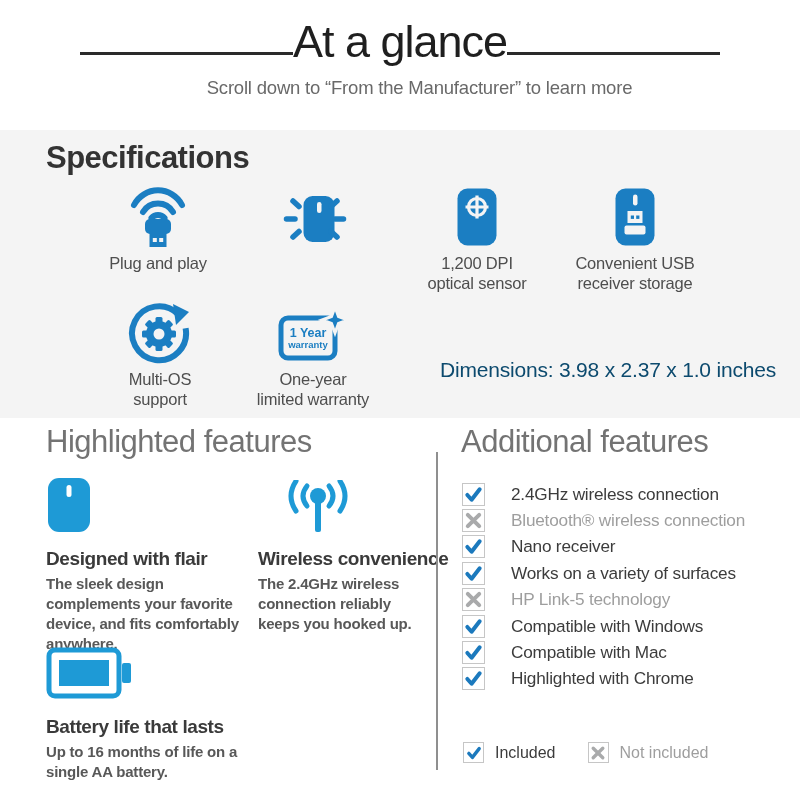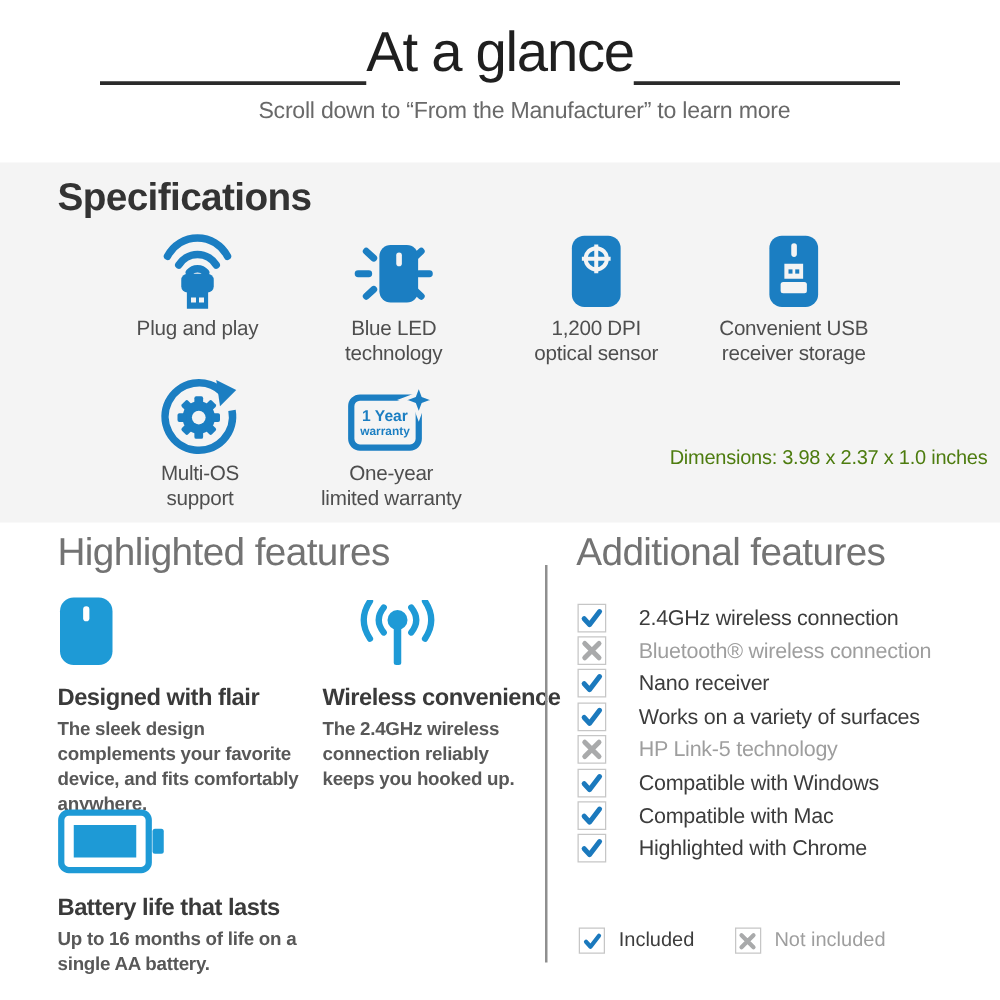--- a/index.html
+++ b/index.html
@@ -5,38 +5,38 @@
   :root{
     --spec-blue:#1b7ec2; --feat-blue:#1e9ad6; --check-blue:#1b79bd;
     --cross-gray:#a9aaab; --specs-bg:#f4f4f4;
   }
   *{margin:0;padding:0;box-sizing:border-box;}
   html,body{background:#fff;}
   body{font-family:"Liberation Sans",sans-serif;color:#3c3c3c;}
   .page{position:relative;width:800px;height:800px;background:#fff;overflow:hidden;}
 
   
-  .title-row{display:flex;align-items:flex-end;justify-content:center;padding-top:16px;}
+  .title-row{display:flex;align-items:center;justify-content:center;padding-top:16px;}
   .rule{width:213px;height:3px;background:#2a2a2a;margin-top:22px;}
   .page-title{font-size:45px;font-weight:400;color:#1f1f1f;letter-spacing:-1px;}
   .subtitle{text-align:center;margin-top:9px;font-size:18.5px;color:#696969;letter-spacing:-0.2px;margin-left:39px;}
 
   
   .specs{position:absolute;left:0;top:130px;width:800px;height:288px;background:var(--specs-bg,#f4f4f4);}
   .specs h2{position:absolute;left:46px;top:10px;font-size:31px;font-weight:700;color:#333;letter-spacing:-0.5px;}
   .spec-cell{position:absolute;width:160px;display:flex;flex-direction:column;align-items:center;}
   .cell-1{left:78px;top:48px;}  .cell-2{left:235px;top:48px;}
   .cell-3{left:397px;top:48px;} .cell-4{left:555px;top:48px;}
   .cell-5{left:80px;top:170px;} .cell-6{left:233px;top:170px;}
   .icon-box{display:flex;align-items:flex-end;justify-content:center;}
   .row1 .icon-box{height:70px;} .row2 .icon-box{height:64px;}
   .spec-icon svg{color:var(--spec-blue,#1b7ec2);display:block;}
   .feature-icon svg{color:var(--feat-blue,#1e9ad6);display:block;}
   .spec-label{margin-top:5px;font-size:16.5px;line-height:1.22;color:#4e4e4e;text-align:center;letter-spacing:-0.2px;}
-  .dimensions{position:absolute;left:440px;top:228px;width:350px;text-align:right;font-size:16px;color:#4d7c0f;letter-spacing:-0.2px;}
+  .dimensions{position:absolute;left:440px;top:228px;width:350px;text-align:left;font-size:21px;color:#0c4a6e;letter-spacing:-0.2px;}
 
   
   .col-heading{font-size:31px;font-weight:400;color:#737373;letter-spacing:-0.5px;}
   .highlighted{position:absolute;left:46px;top:424px;width:385px;}
   .feature{position:absolute;font-weight:bold;}
   .feat-1{left:0;top:52px;width:212px;}
   .feat-2{left:212px;top:52px;width:178px;}
   .feat-3{left:0;top:220px;width:212px;}
   .feature .icon-box{height:58px;justify-content:flex-start;align-items:flex-end;display:flex;}
   .feat-2 .icon-box{justify-content:center;width:120px;}
@@ -106,24 +106,20 @@
           <rect x="37" y="12" width="4.5" height="11" rx="2.25" fill="#f4f4f4"></rect>
           <g stroke="currentColor" stroke-width="5.5" stroke-linecap="round">
             <path d="M13 11 L19 16.5"></path>
               <path d="M6.5 29 L15 29"></path>
               <path d="M13 47 L19 41.5"></path>
             <path d="M57 11 L51 16.5"></path>
               <path d="M63.5 29 L55 29"></path>
               <path d="M57 47 L51 41.5"></path>
           </g>
         </svg>
-      </div>
-      <div class="spec-label">
-        <div>Blue LED</div>
-        <div>technology</div>
       </div>
     </div>
 
     <div class="spec-cell cell-3 row1">
       <div class="icon-box spec-icon">
         <svg width="44" height="62" viewBox="0 0 44 62">
           <rect x="2.5" y="2.5" width="39" height="57" rx="10" fill="currentColor"></rect>
           <circle cx="22" cy="21" r="8.5" fill="none" stroke="#f4f4f4" stroke-width="3.2"></circle>
           <path d="M22 9.5 L22 32.5 M10.5 21 L33.5 21" stroke="#f4f4f4" stroke-width="3.2"></path>
         </svg>

